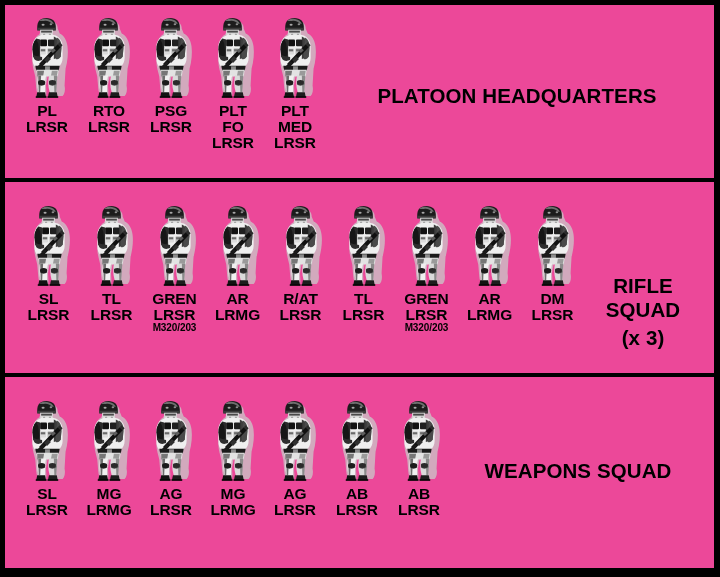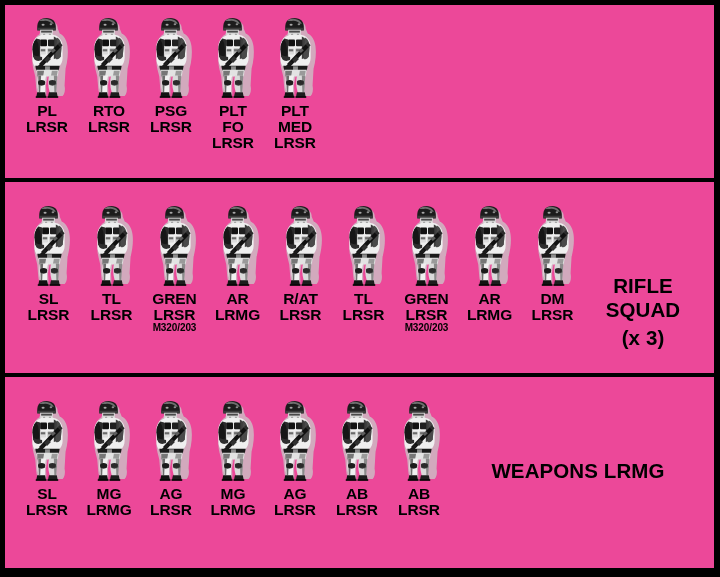--- a/index.html
+++ b/index.html
@@ -245,20 +245,23 @@
             </svg>
         </span>
         <span class="labels">
           <span class="lbl">PLT</span>
           <span class="lbl">MED</span>
           <span class="lbl">LRSR</span>
         </span>
       </div>
 
     </div>
+    <div class="section-title title-hq">
+      <span class="title-main">PLATOON HEADQUARTERS</span>
+    </div>
   </div>
 
   <div class="section section-rifle">
     <div class="figures-area rifle-figures">
 
       <div class="slot rifle-slot">
         <span class="soldier">
           <svg viewBox="0 0 40 86">
               <use href="#soldier-figure"></use>
             </svg>
@@ -470,17 +473,17 @@
         </span>
         <span class="labels">
           <span class="lbl">AB</span>
           <span class="lbl">LRSR</span>
           <span class="lbl-sub"></span>
         </span>
       </div>
 
     </div>
     <div class="section-title title-weapons">
-      <span class="title-main">WEAPONS LRMG</span>
+      <span class="title-main">WEAPONS SQUAD</span>
     </div>
   </div>
 
 </div>
 
 </body></html>

